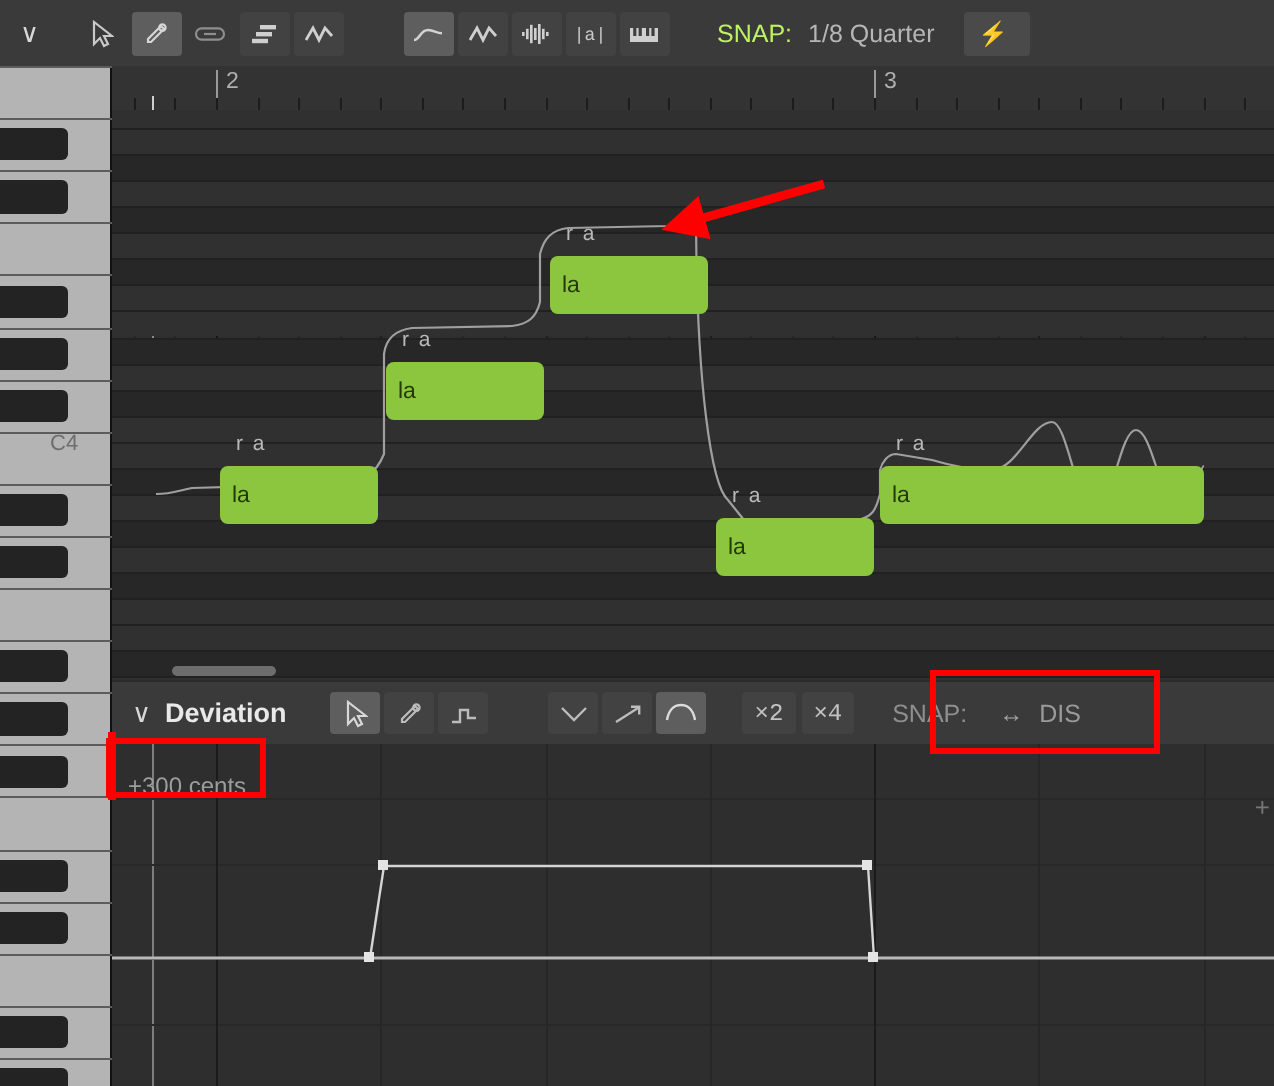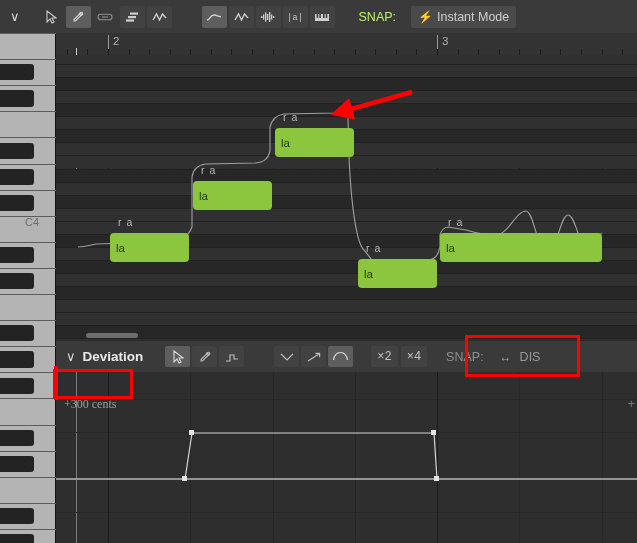--- a/index.html
+++ b/index.html
@@ -209,24 +209,24 @@
               <rect x="2.6" y="3" width="1.6" height="4"></rect>
               <rect x="5.3" y="3" width="1.6" height="4"></rect>
               <rect x="9" y="3" width="1.6" height="4"></rect>
               <rect x="11.7" y="3" width="1.6" height="4"></rect>
             </g>
           </svg>
       </div>
     </div>
 
     <span class="tb-snap-label">SNAP:</span>
+    <span class="tb-snap-val">1/8 Quarter</span>
 
     <div class="tb-instant">
       <span class="bolt">⚡</span>
-      <span>Instant Mode</span>
     </div>
   </div>
 
   <div class="keyboard">
     <div class="key-label" style="left:25px; top:183px;">C4</div>
   <div class="wkey-line" style="top: 0px;"></div>
       <div class="wkey-line" style="top: 26.1px;"></div>
       <div class="wkey-line" style="top: 52.2px;"></div>
       <div class="wkey-line" style="top: 78.3px;"></div>
       <div class="wkey-line" style="top: 104.4px;"></div>
@@ -472,21 +472,21 @@
       <div class="pp-hline" style="top: 107px;"></div>
       <div class="pp-hline" style="top: 60px;"></div>
       <div class="pp-hline" style="top: 27px;"></div>
       <div class="pp-vline" style="left: 545.5px;"></div>
       <div class="pp-vline" style="left: 463.25px;"></div>
       <div class="pp-vline bar" style="left: 381px;"></div>
       <div class="pp-vline" style="left: 298.75px;"></div>
       <div class="pp-vline" style="left: 216.5px;"></div>
       <div class="pp-vline" style="left: 134.25px;"></div>
       <div class="pp-vline bar" style="left: 52px;"></div>
-    <div class="cents-label" style="left:8px; top:25px;font-family:Liberation Serif, serif;">+300 cents</div>
+    <div class="cents-label" style="left:8px; top:14px;">+300 cents</div>
     <div class="plus-mark" style="right:2px; top:24px;">+</div>
     <svg width="581" height="171" style="position:absolute;left:0;top:0;">
       <line x1="0" y1="107" x2="581" y2="107" stroke="#b9b9b9" stroke-width="1.5"></line>
       <path d="M129 107 L136 61 L378 61 L381 107" fill="none" stroke="#d5d5d5" stroke-width="1.2"></path>
       <rect x="126" y="104" width="5" height="5" fill="#e4e4e4"></rect>
       <rect x="133" y="58" width="5" height="5" fill="#e4e4e4"></rect>
       <rect x="375" y="58" width="5" height="5" fill="#e4e4e4"></rect>
       <rect x="378" y="104" width="5" height="5" fill="#e4e4e4"></rect>
     </svg>
   </div>

